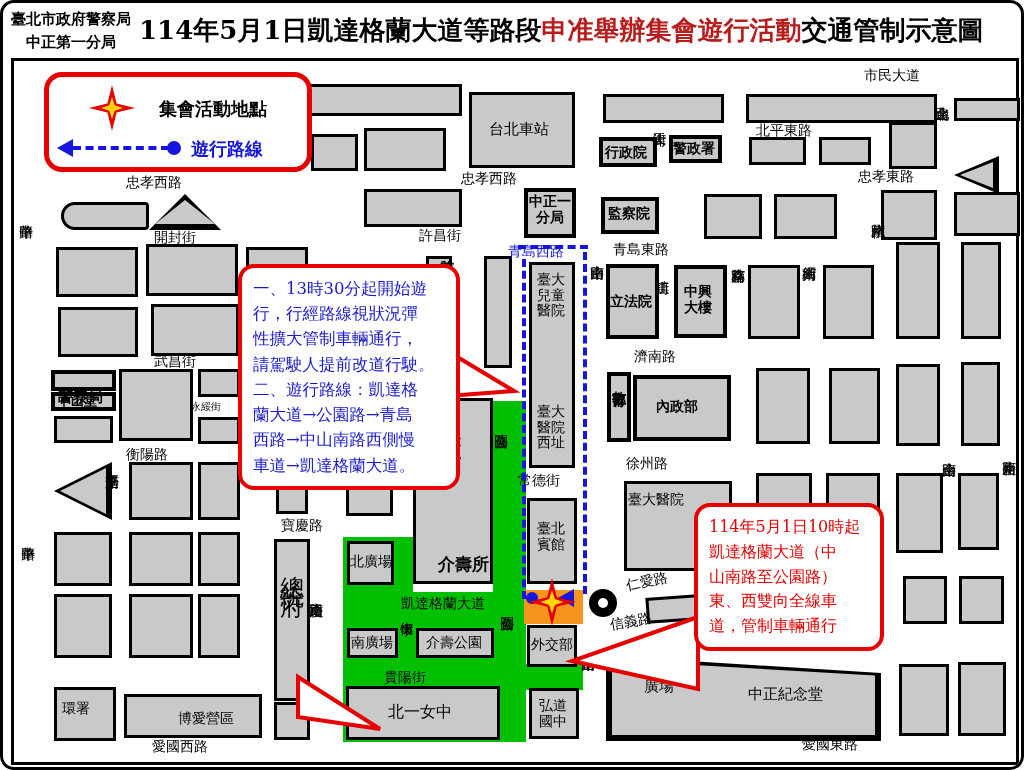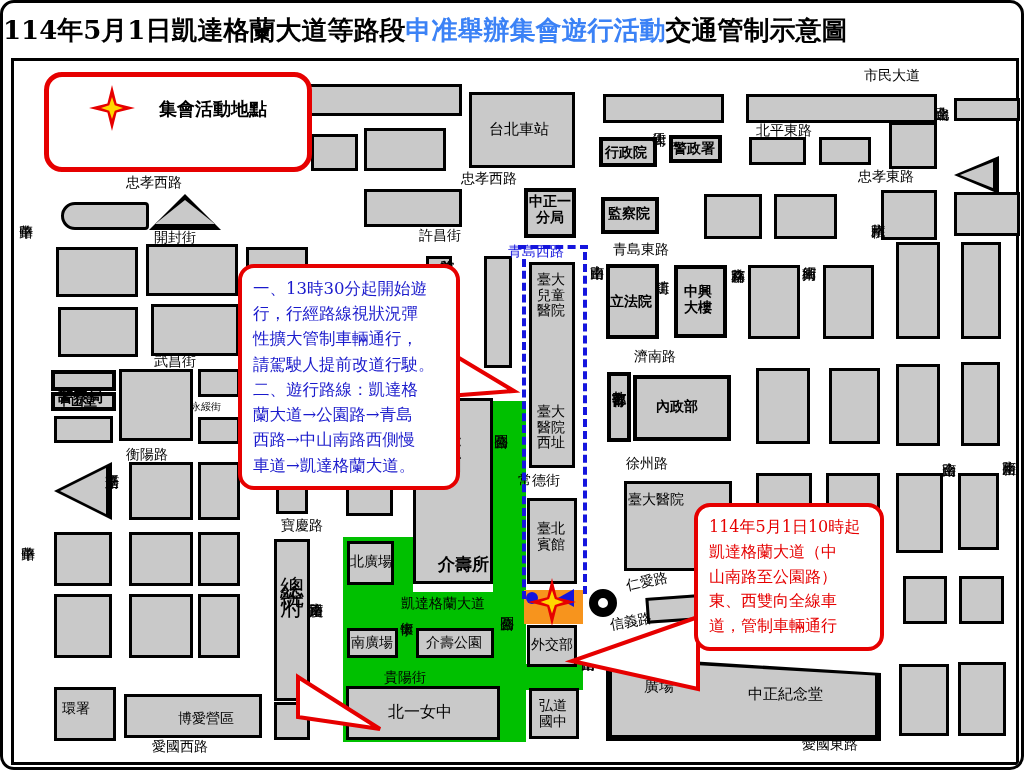--- a/index.html
+++ b/index.html
@@ -3,21 +3,21 @@
 <meta charset="utf-8">
 <style>
   html,body{margin:0;padding:0;background:#fff;}
   .page{position:relative;width:1024px;height:770px;background:#fff;border:3px solid #000;
         border-radius:14px;box-sizing:border-box;overflow:hidden;
         font-family:"DejaVu Serif","Liberation Serif",serif;}
   
   .hdr{position:absolute;left:0;top:0;width:100%;height:55px;display:flex;align-items:center;}
   .agency{width:136px;text-align:center;font-size:15px;font-weight:bold;line-height:1.5;flex:none;}
   .title{font-size:26px;font-weight:bold;white-space:nowrap;letter-spacing:0px;}
-  .title .red{color:#3b82f6;}
+  .title .red{color:#b91c1c;}
   
   #map{position:absolute;left:8px;top:55px;width:1008px;height:707px;border:3px solid #000;
        box-sizing:border-box;background:#fff;}
   .abs{position:absolute;box-sizing:border-box;}
   .green{background:#00c000;z-index:1;}
   .orange{background:#f7941d;z-index:1;}
   .blk{background:#c9c9c9;border:3px solid #000;z-index:2;}
   .blk.k{border-width:4px;}
   .tri{background:#000;z-index:2;}
   .tri .in{position:absolute;left:6px;top:6px;right:6px;bottom:6px;background:#c9c9c9;}
@@ -44,20 +44,24 @@
   .dot{position:absolute;background:#1515dd;border-radius:50%;z-index:6;}
   .arrow-l{position:absolute;width:0;height:0;border-top:9px solid transparent;
            border-bottom:9px solid transparent;border-right:16px solid #1515dd;z-index:6;}
 </style>
 </head>
 <body>
 
 <div class="page">
 
   <div class="hdr">
+    <div class="agency">
+      <div>臺北市政府警察局</div>
+      <div>中正第一分局</div>
+    </div>
     <div class="title">
       <span>114年5月1日凱達格蘭大道等路段</span><span class="red">申准舉辦集會遊行活動</span><span>交通管制示意圖</span>
     </div>
   </div>
 
   <div id="map">
 
     <svg id="tails">
       <polygon points="420,282 500,330 420,336" fill="#fff" stroke="#e60000" stroke-width="4"></polygon>
       <polygon points="284,616 366,668 284,656" fill="#fff" stroke="#e60000" stroke-width="4"></polygon>
@@ -90,20 +94,26 @@
 道，管制車輛通行</p>
     </div>
 
     <div class="legend">
       <div class="lg-row" style="top:8px;height:48px;">
         <svg class="star" style="left:40px;top:0px;width:46px;height:46px;" viewBox="0 0 100 100">
           <polygon points="50,0 60,40 100,50 60,60 50,100 40,60 0,50 40,40" fill="#e60000"></polygon>
           <polygon points="50,26 56,44 74,50 56,56 50,74 44,56 26,50 44,44" fill="#ffd700"></polygon>
         </svg>
         <span class="lg-label" style="position:absolute;left:110px;top:12px;">集會活動地點</span>
+      </div>
+      <div class="lg-row" style="top:58px;height:30px;">
+        <div class="arrow-l" style="left:8px;top:4px;"></div>
+        <div class="dash-h" style="left:24px;top:11px;width:96px;"></div>
+        <div class="dot" style="left:118px;top:6px;width:14px;height:14px;"></div>
+        <span class="lg-label lg-route" style="position:absolute;left:142px;top:2px;">遊行路線</span>
       </div>
     </div>
 
   <div class="abs green" style="left: 479px; top: 340px; width: 33px; height: 207px;"></div>
       <div class="abs green" style="left: 329px; top: 476px; width: 70px; height: 60px;"></div>
       <div class="abs green" style="left: 329px; top: 531px; width: 183px; height: 150px;"></div>
       <div class="abs green" style="left: 512px; top: 603px; width: 57px; height: 26px;"></div>
       <div class="abs orange" style="left: 510px; top: 529px; width: 59px; height: 34px;"></div>
       <div class="abs blk" style="left: 80px; top: 23px; width: 368px; height: 32px;"></div>
       <div class="abs blk" style="left: 455px; top: 31px; width: 106px; height: 76px;"></div>

